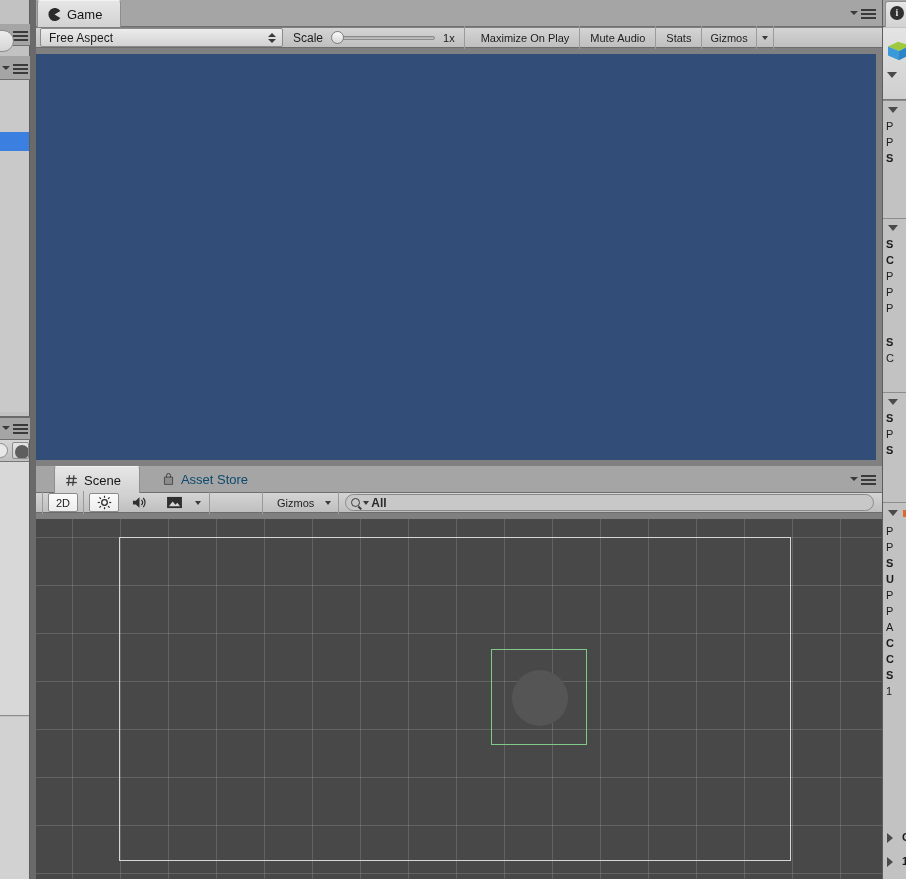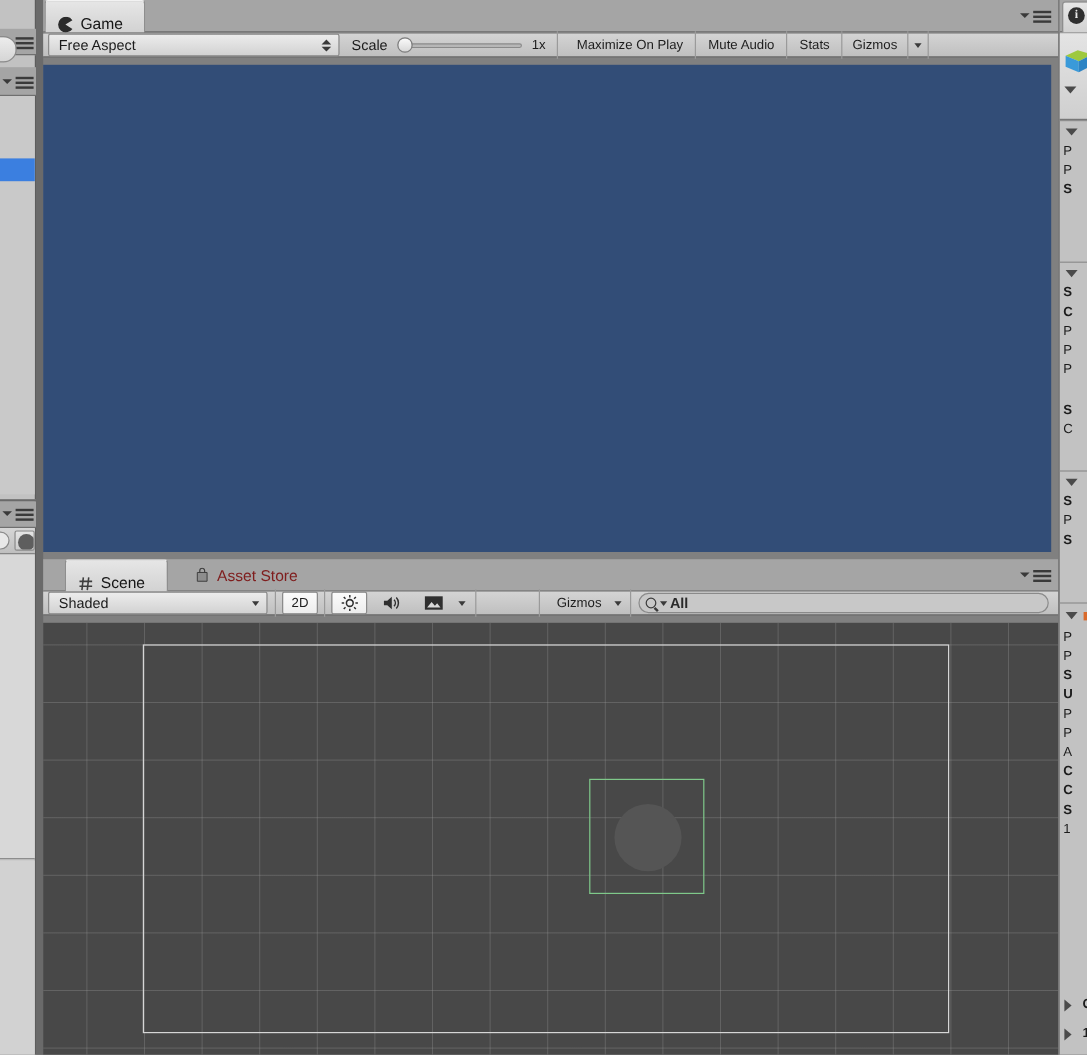--- a/index.html
+++ b/index.html
@@ -15,32 +15,31 @@
   .root { position: relative; width: 906px; height: 879px; }
   .tabstrip {
     position: absolute; height: 27px;
     background: #a5a5a5;
     border-bottom: 1px solid #6f6f6f;
   }
   .tab {
     position: relative; float: left;
     height: 27px; padding: 0 18px 0 10px;
     display: flex; align-items: center; gap: 6px;
-    font-size: 13px; color: #7f1d1d;
+    font-size: 13px; color: #0c4a6e;
     background: transparent;
     border-right: 1px solid transparent;
   }
   .tab.active {
     background: linear-gradient(#e6e6e6, #d2d2d2);
     border-top: 1px solid #f2f2f2;
     border-left: 1px solid #8e8e8e;
     border-right: 1px solid #8e8e8e;
     border-radius: 3px 3px 0 0;
     color: #151515;
-    align-items: flex-end;
   }
   .tab .tab-label { white-space: nowrap; }
 
   .toolbar {
     position: absolute; height: 20px;
     background: linear-gradient(#d4d4d4, #bfbfbf);
     border-bottom: 1px solid #6d6d6d;
     display: flex; align-items: center;
   }
   .tbtn {
@@ -285,24 +284,20 @@
       </span>
       <span class="tab-label">Asset Store</span>
     </div>
     <div class="menu-icon" style="right:6px;top:7px;">
         <b></b>
         <i></i>
       </div>
   </div>
 
   <div class="toolbar" id="scene-toolbar">
-    <div class="dropdown" style="margin-left:4px;width:183px;">
-      <span>Shaded</span>
-      <span class="caret-sm"></span>
-    </div>
 
     <div class="sep-v" style="margin-left:6px;"></div>
 
     <div class="tbtn on" style="margin-left:5px;width:30px;padding:0;">
       <span>2D</span>
     </div>
 
     <div class="sep-v" style="margin-left:5px;"></div>
 
     <div class="tbtn on" style="margin-left:5px;width:30px;padding:0;">

